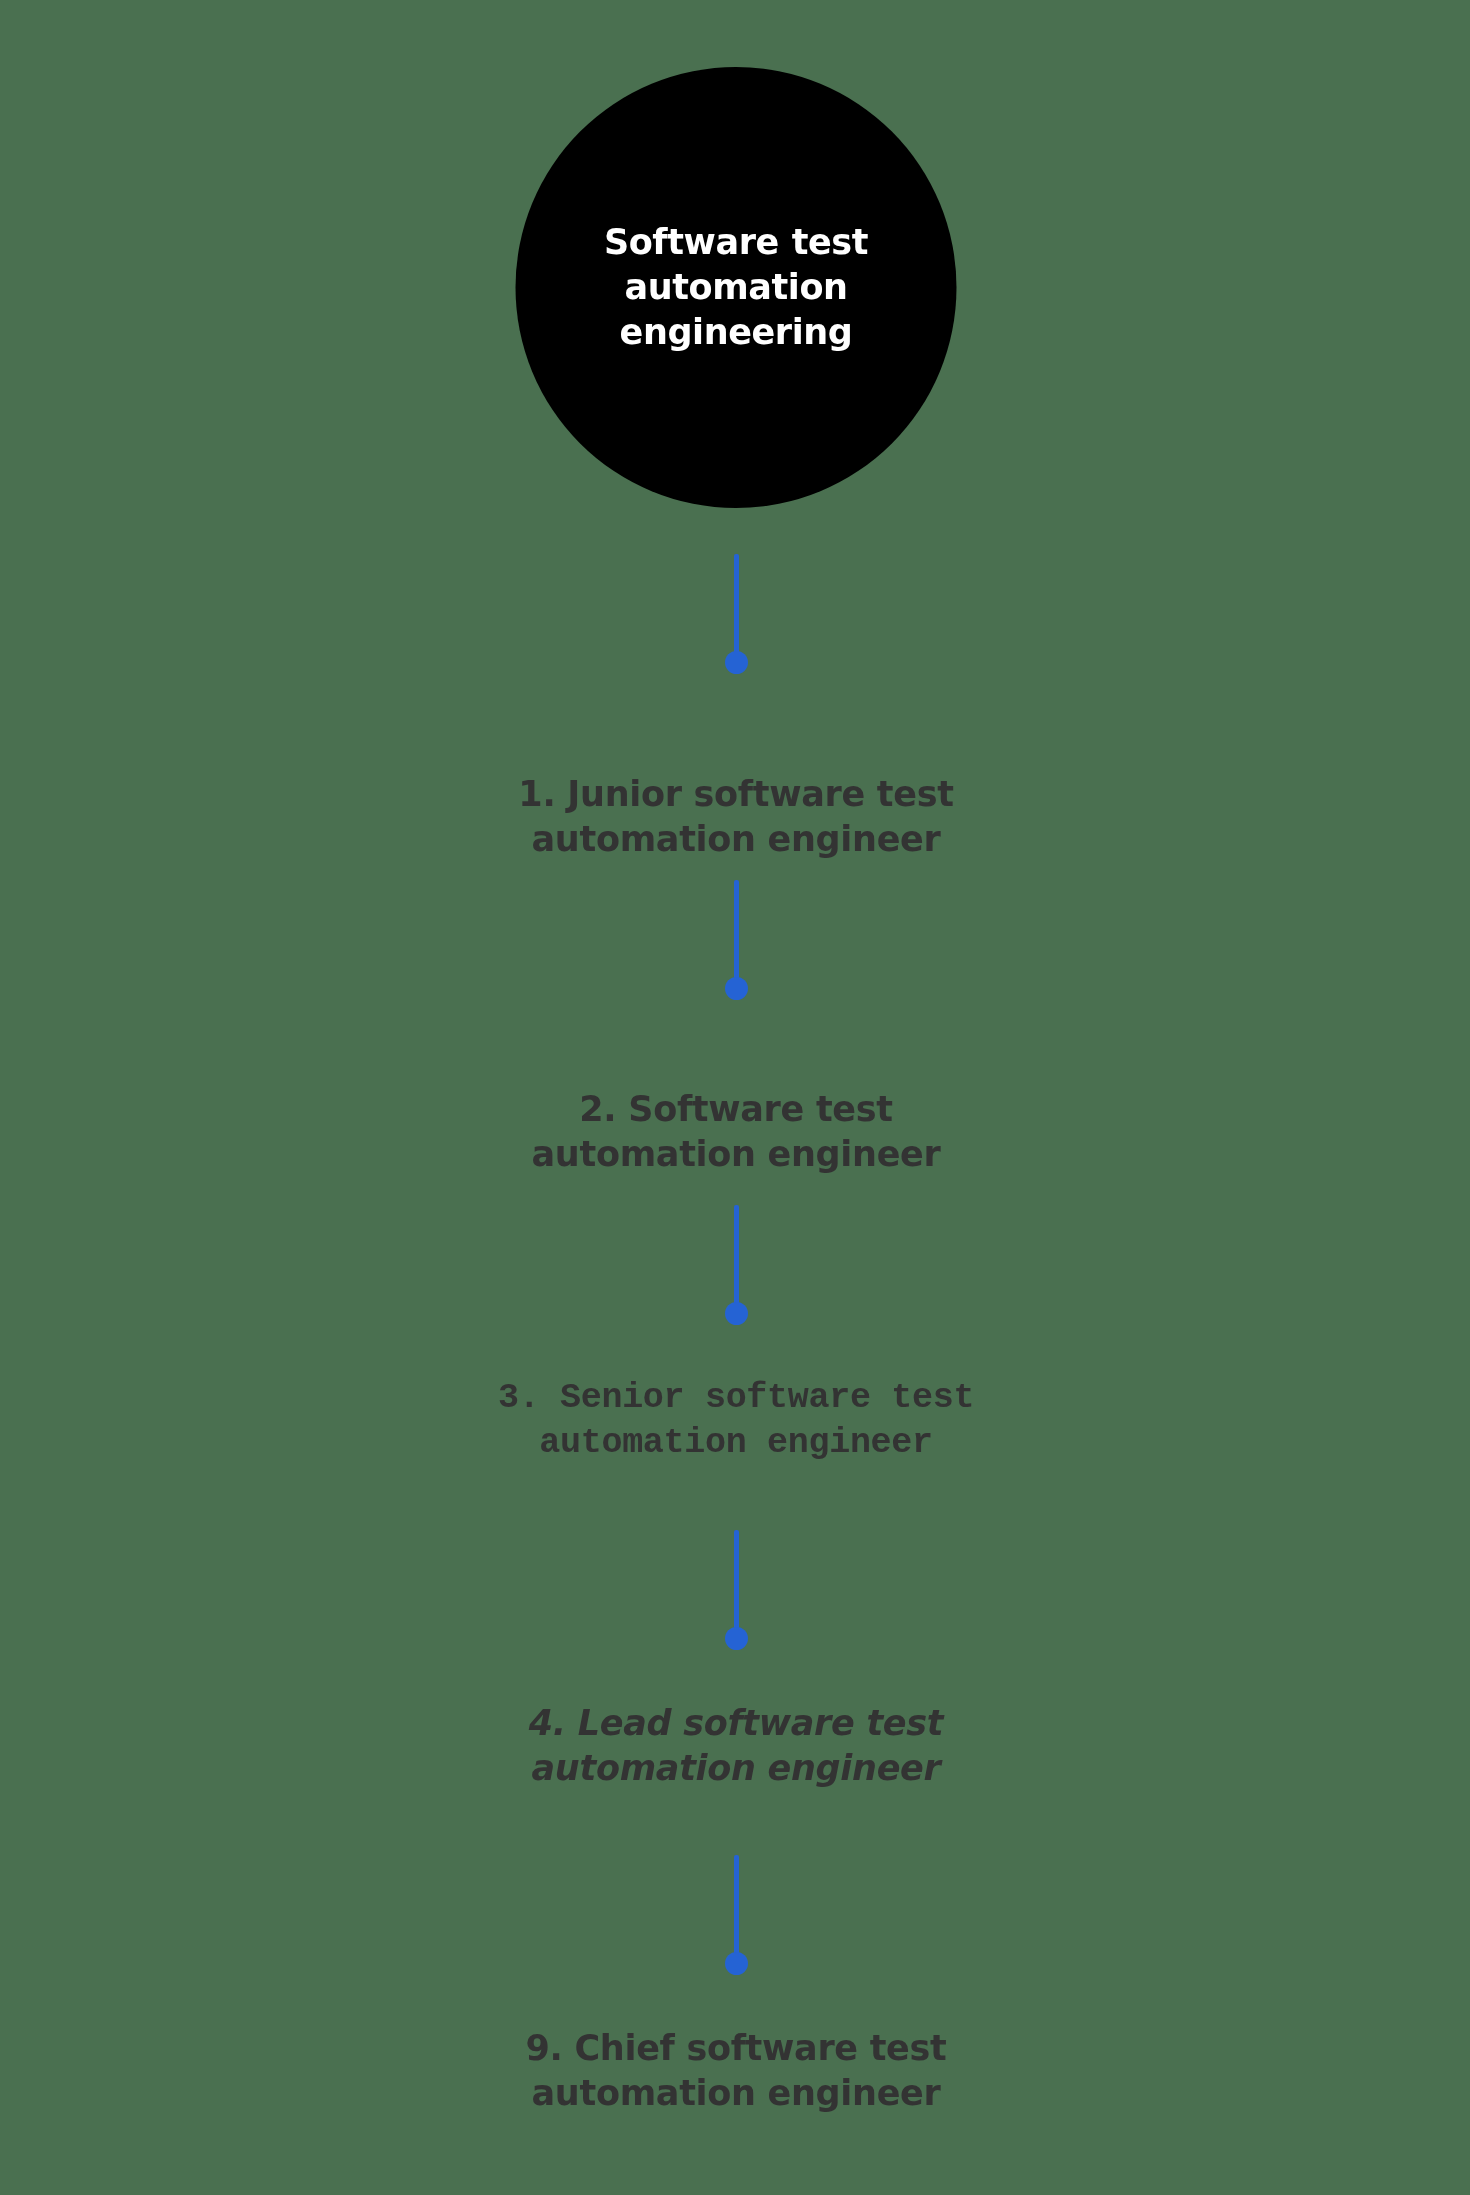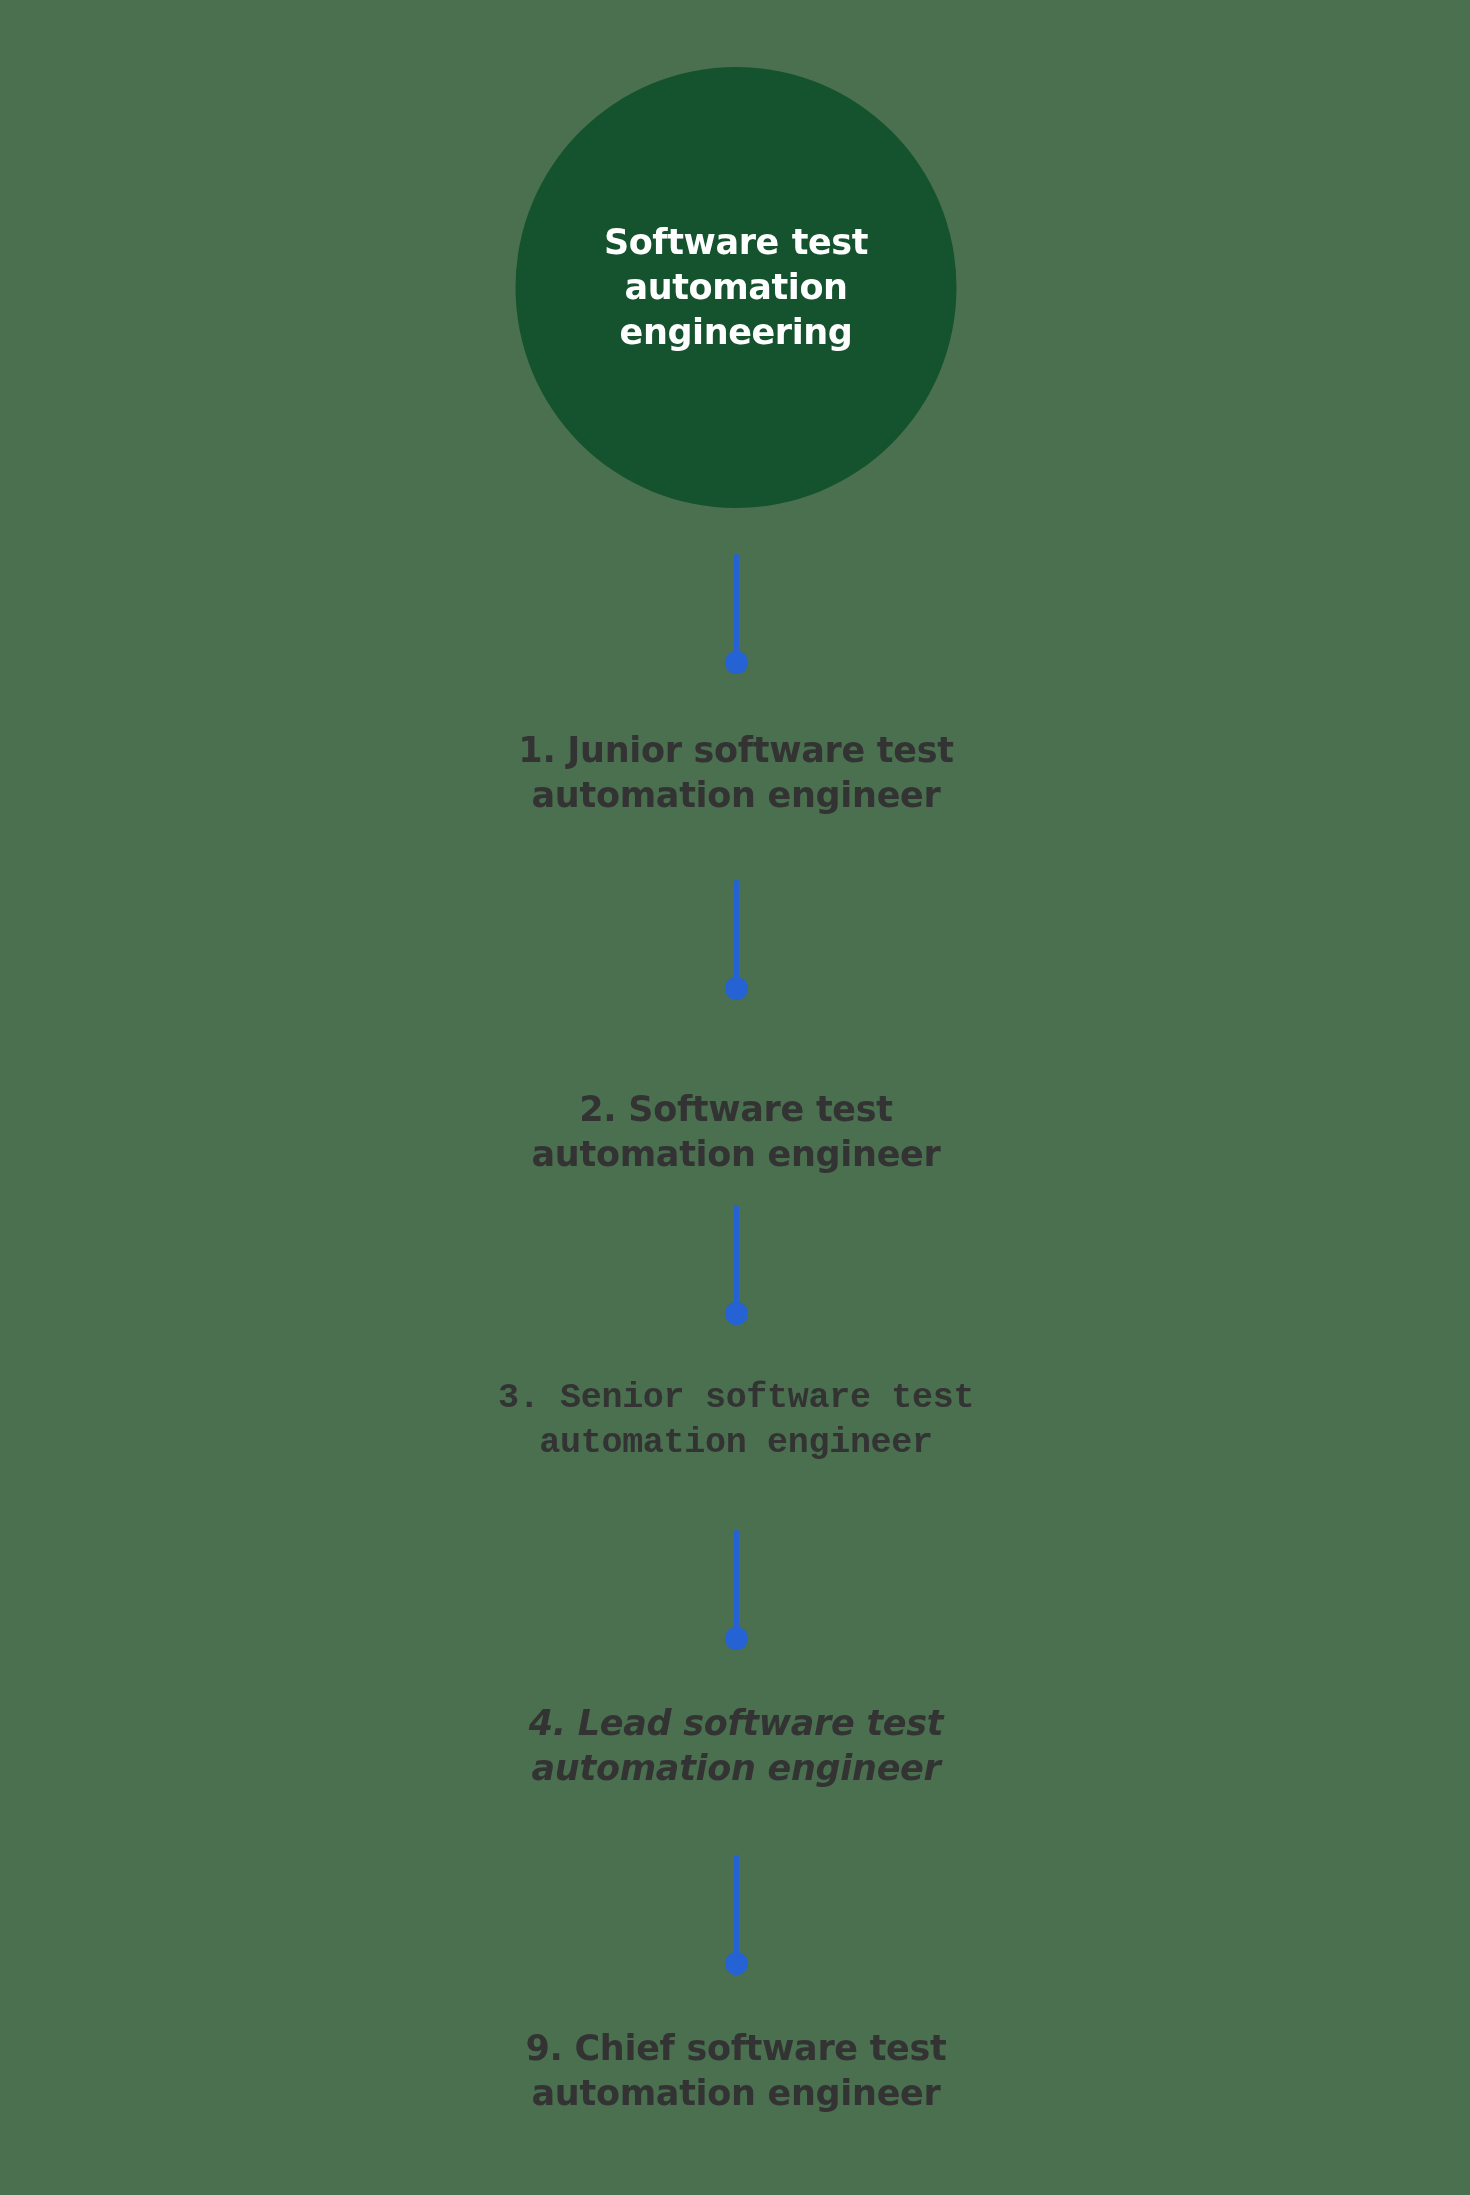--- a/index.html
+++ b/index.html
@@ -90,33 +90,33 @@
     text-align: center;
     letter-spacing: -0.3px;
     white-space: pre-line;
   }
 </style>
 </head>
 <body style="background: rgb(74, 112, 80);">
 
 <div id="diagram">
 
-  <div class="root-node" style="background: #14532d;">
+  <div class="root-node" style="background: #000000;">
     <div class="root-label" style="color: rgb(255, 255, 255);">Software test
 automation
 engineering</div>
   </div>
 
   <div class="connector" style="top:554px;">
     <div class="connector-line" style="height: 100px; background: rgb(37, 99, 212);"></div>
     <div class="connector-dot" style="background: rgb(37, 99, 212);"></div>
   </div>
 
   <div class="step-node" style="top:728px;">
-    <div class="step-label" style="color: rgb(51, 51, 51);">1. Junior software test
+    <div class="step-label" style="color: rgb(51, 51, 51); margin-top: 44px;">1. Junior software test
 automation engineer</div>
   </div>
 
   <div class="connector" style="top:880px;">
     <div class="connector-line" style="height: 100px; background: rgb(37, 99, 212);"></div>
     <div class="connector-dot" style="background: rgb(37, 99, 212);"></div>
   </div>
 
   <div class="step-node" style="top:1051px;">
     <div class="step-label" style="color: rgb(51, 51, 51); margin-top: 36px;">2. Software test

